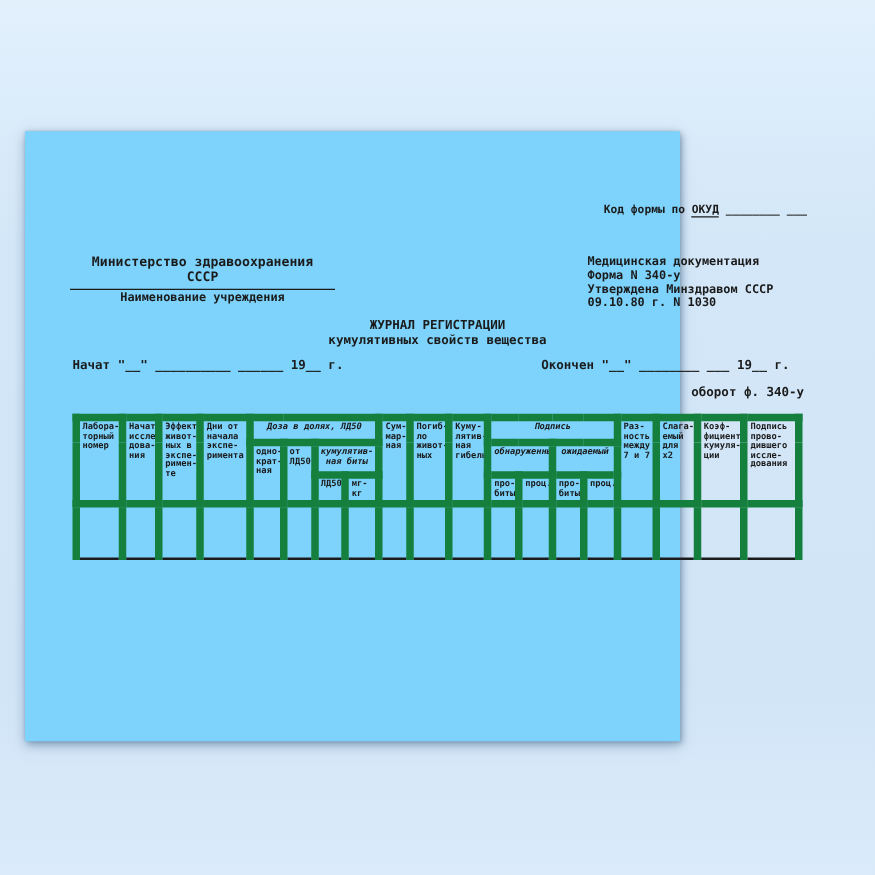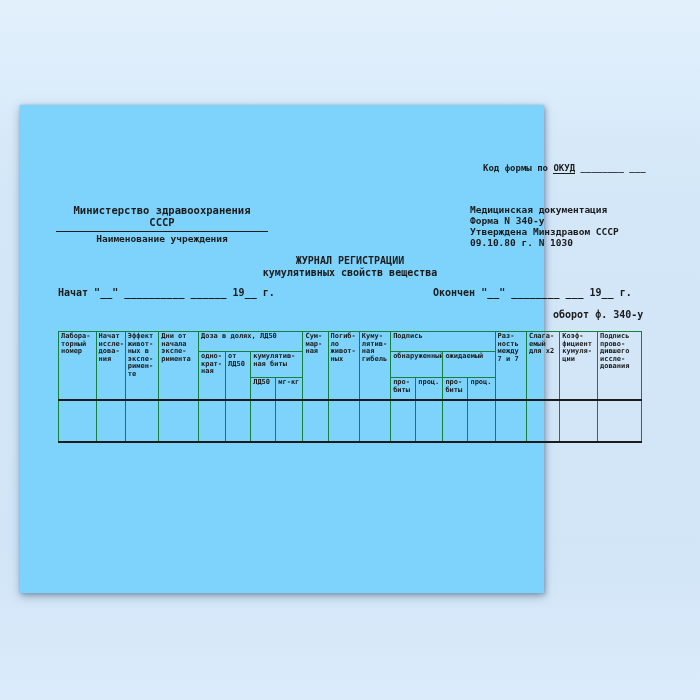--- a/index.html
+++ b/index.html
@@ -25,25 +25,25 @@
   .started{left:38px;}
   .finished{left:413px;}
   .reverse{left:516px;top:204px;font-size:10px;white-space:nowrap;margin-left:17px;}
   table.reg{
     position:absolute;left:38px;top:226px;width:584px;
     border-collapse:collapse;table-layout:fixed;
     font-size:7px;line-height:7.5px;font-weight:700;color:#1b1b1b;
     border:1px solid #262626;
   }
   table.reg th,table.reg td{
-    border:1px solid #15803d;padding:1px 2px;vertical-align:top;
+    border:6px solid #15803d;padding:1px 2px;vertical-align:top;
     white-space:pre-line;font-weight:700;overflow:hidden;
   }
   table.reg th{text-align:left;}
-  table.reg th.gh{text-align:left;}
+  table.reg th.gh{text-align:center;font-style:italic;}
   tr.r1{height:20px;}
   tr.r2{height:26px;}
   tr.r3{height:22px;}
   tr.body-row td{height:38px;border-top:2px solid #1b1b1b;border-bottom:2px solid #1b1b1b;}
 </style>
 </head>
 <body>
 
 <div class="page">
 

